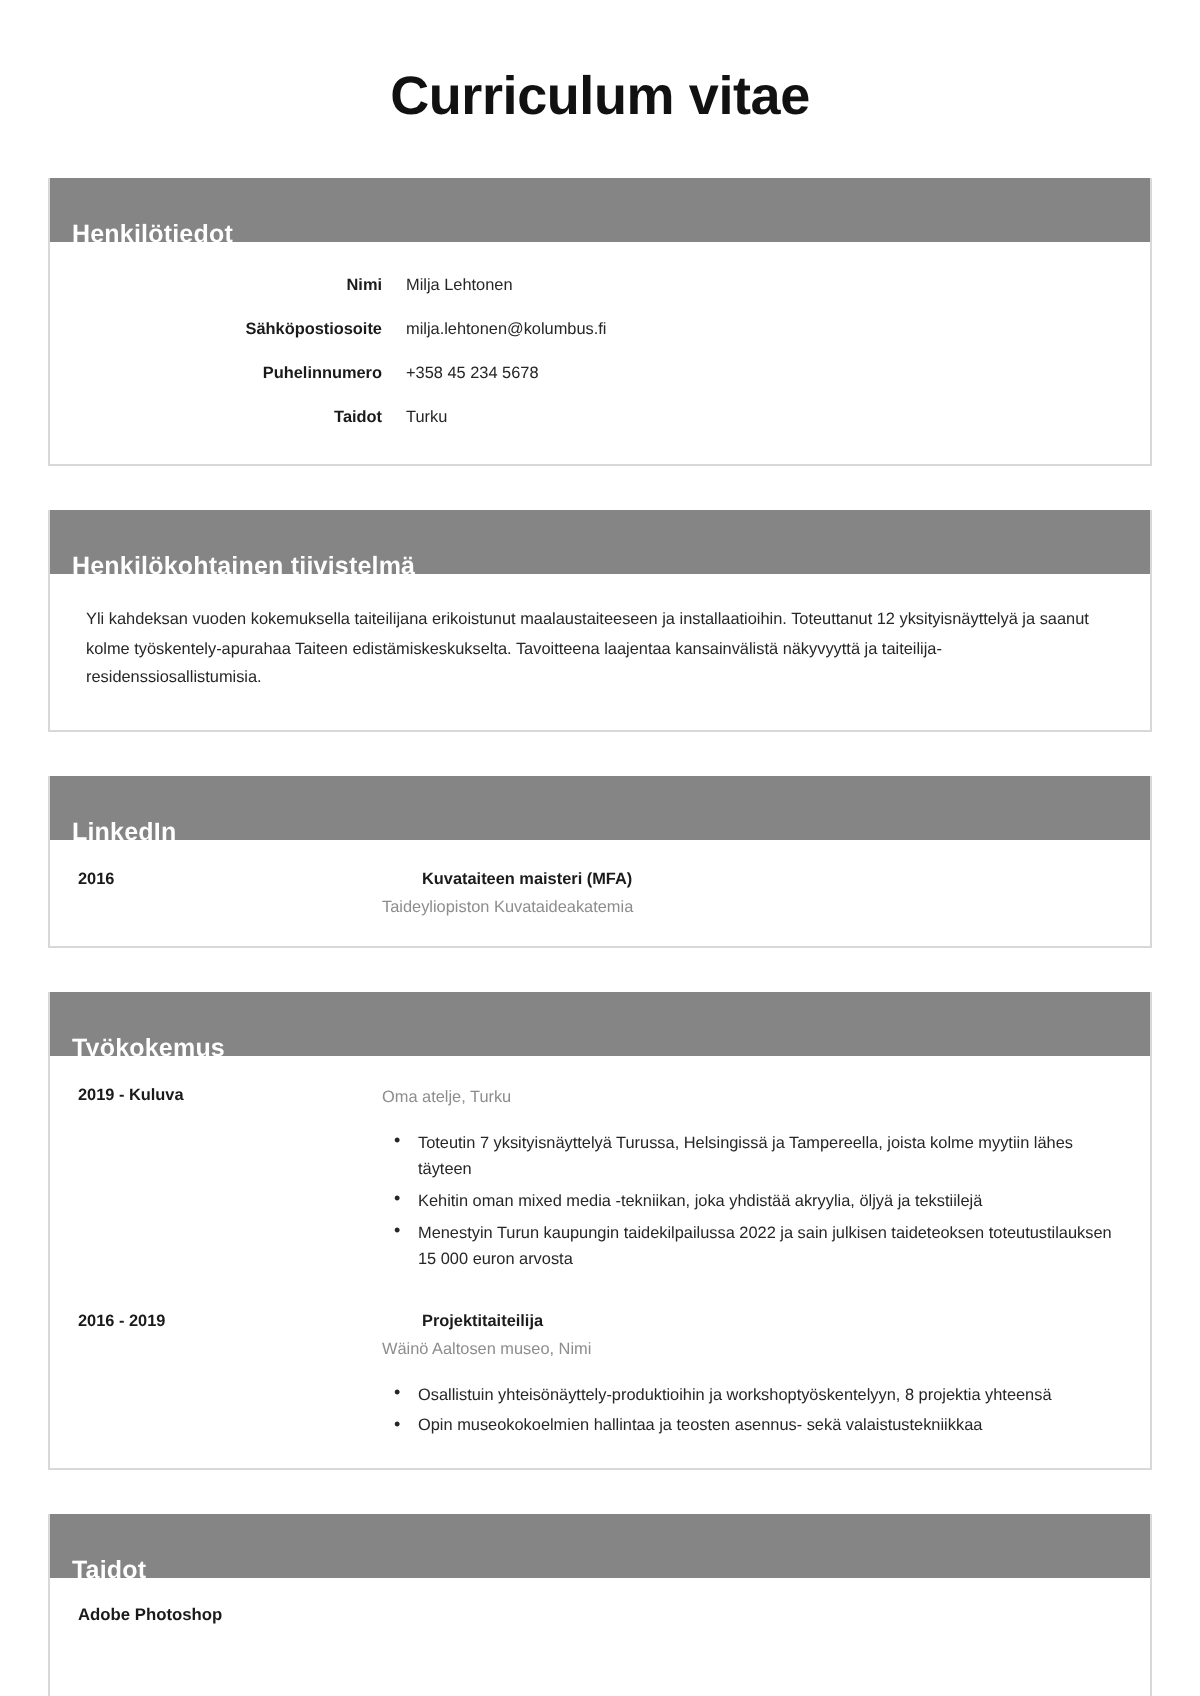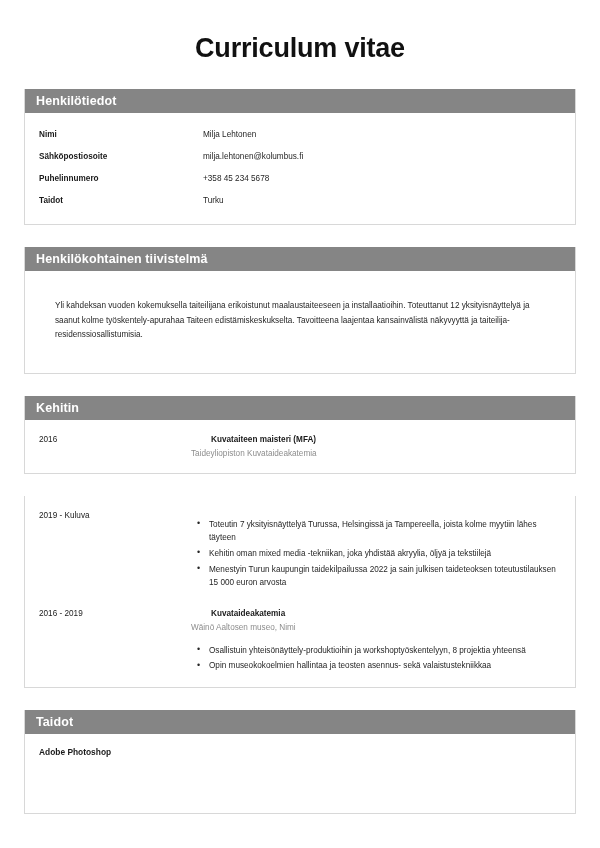--- a/index.html
+++ b/index.html
@@ -46,36 +46,37 @@
   }
   .card.first { margin-top: 24px; }
 
   .card-header {
     background: #858585;
     color: #ffffff;
     font-size: 12.5px;
     font-weight: bold;
     line-height: 24px;
     height: 24px;
-    padding: 0 11px;
+    padding: 16px 11px;
     box-sizing: border-box;
     letter-spacing: 0.1px;
     overflow: hidden;
     white-space: nowrap;
   }
 
   .card-body {
     padding: 11px 14px 12px 14px;
   }
 
   
   .kv-row {
     display: flex;
     align-items: flex-start;
     padding: 4px 0 5px 0;
+    text-align: right;
   }
   .kv-key {
     width: 152px;
     min-width: 152px;
     font-size: 8.2px;
     font-weight: bold;
     color: #1a1a1a;
     line-height: 13px;
   }
   .kv-val {
@@ -83,37 +84,37 @@
     color: #262626;
     line-height: 13px;
     padding-left: 12px;
   }
 
   
   .summary-text {
     font-size: 8.2px;
     line-height: 14.6px;
     color: #262626;
-    margin: 16px;
+    margin: 4px;
     padding: 1px 2px 2px 0;
   }
 
   
   .entry {
     display: flex;
     align-items: flex-start;
     padding: 2px 0 0 0;
   }
   .entry + .entry { padding-top: 15px; }
 
   .entry-period {
     width: 152px;
     min-width: 152px;
     font-size: 8.2px;
-    font-weight: normal;
+    font-weight: bold;
     color: #1a1a1a;
     line-height: 13px;
     padding-top: 0;
   }
   .entry-main {
     flex: 1;
     min-width: 0;
   }
   .entry-title {
     font-size: 8.2px;
@@ -199,52 +200,54 @@
   </section>
 
   <section class="card">
     <div class="card-header">Henkilökohtainen tiivistelmä</div>
     <div class="card-body">
       <p class="summary-text">Yli kahdeksan vuoden kokemuksella taiteilijana erikoistunut maalaustaiteeseen ja installaatioihin. Toteuttanut 12 yksityisnäyttelyä ja saanut kolme työskentely-apurahaa Taiteen edistämiskeskukselta. Tavoitteena laajentaa kansainvälistä näkyvyyttä ja taiteilija-residenssiosallistumisia.</p>
     </div>
   </section>
 
   <section class="card">
-    <div class="card-header">Kehitin</div>
+    <div class="card-header">LinkedIn</div>
     <div class="card-body">
 
       <div class="entry">
         <div class="entry-period">2016</div>
         <div class="entry-main">
           <div class="entry-title">Kuvataiteen maisteri (MFA)</div>
           <div class="entry-org">Taideyliopiston Kuvataideakatemia</div>
         </div>
       </div>
 
     </div>
   </section>
 
   <section class="card">
+    <div class="card-header">Työkokemus</div>
     <div class="card-body">
 
       <div class="entry">
         <div class="entry-period">2019 - Kuluva</div>
         <div class="entry-main">
+          <div class="entry-org">Oma atelje, Turku</div>
           <ul class="entry-bullets">
             <li>Toteutin 7 yksityisnäyttelyä Turussa, Helsingissä ja Tampereella, joista kolme myytiin lähes täyteen</li>
             <li>Kehitin oman mixed media -tekniikan, joka yhdistää akryylia, öljyä ja tekstiilejä</li>
             <li>Menestyin Turun kaupungin taidekilpailussa 2022 ja sain julkisen taideteoksen toteutustilauksen 15 000 euron arvosta</li>
           </ul>
         </div>
       </div>
 
       <div class="entry">
         <div class="entry-period">2016 - 2019</div>
         <div class="entry-main">
-          <div class="entry-title">Kuvataideakatemia</div>
+          <div class="entry-title">Projektitaiteilija</div>
           <div class="entry-org">Wäinö Aaltosen museo, Nimi</div>
           <ul class="entry-bullets">
             <li>Osallistuin yhteisönäyttely-produktioihin ja workshoptyöskentelyyn, 8 projektia yhteensä</li>
             <li>Opin museokokoelmien hallintaa ja teosten asennus- sekä valaistustekniikkaa</li>
           </ul>
         </div>
       </div>
 
     </div>
   </section>

